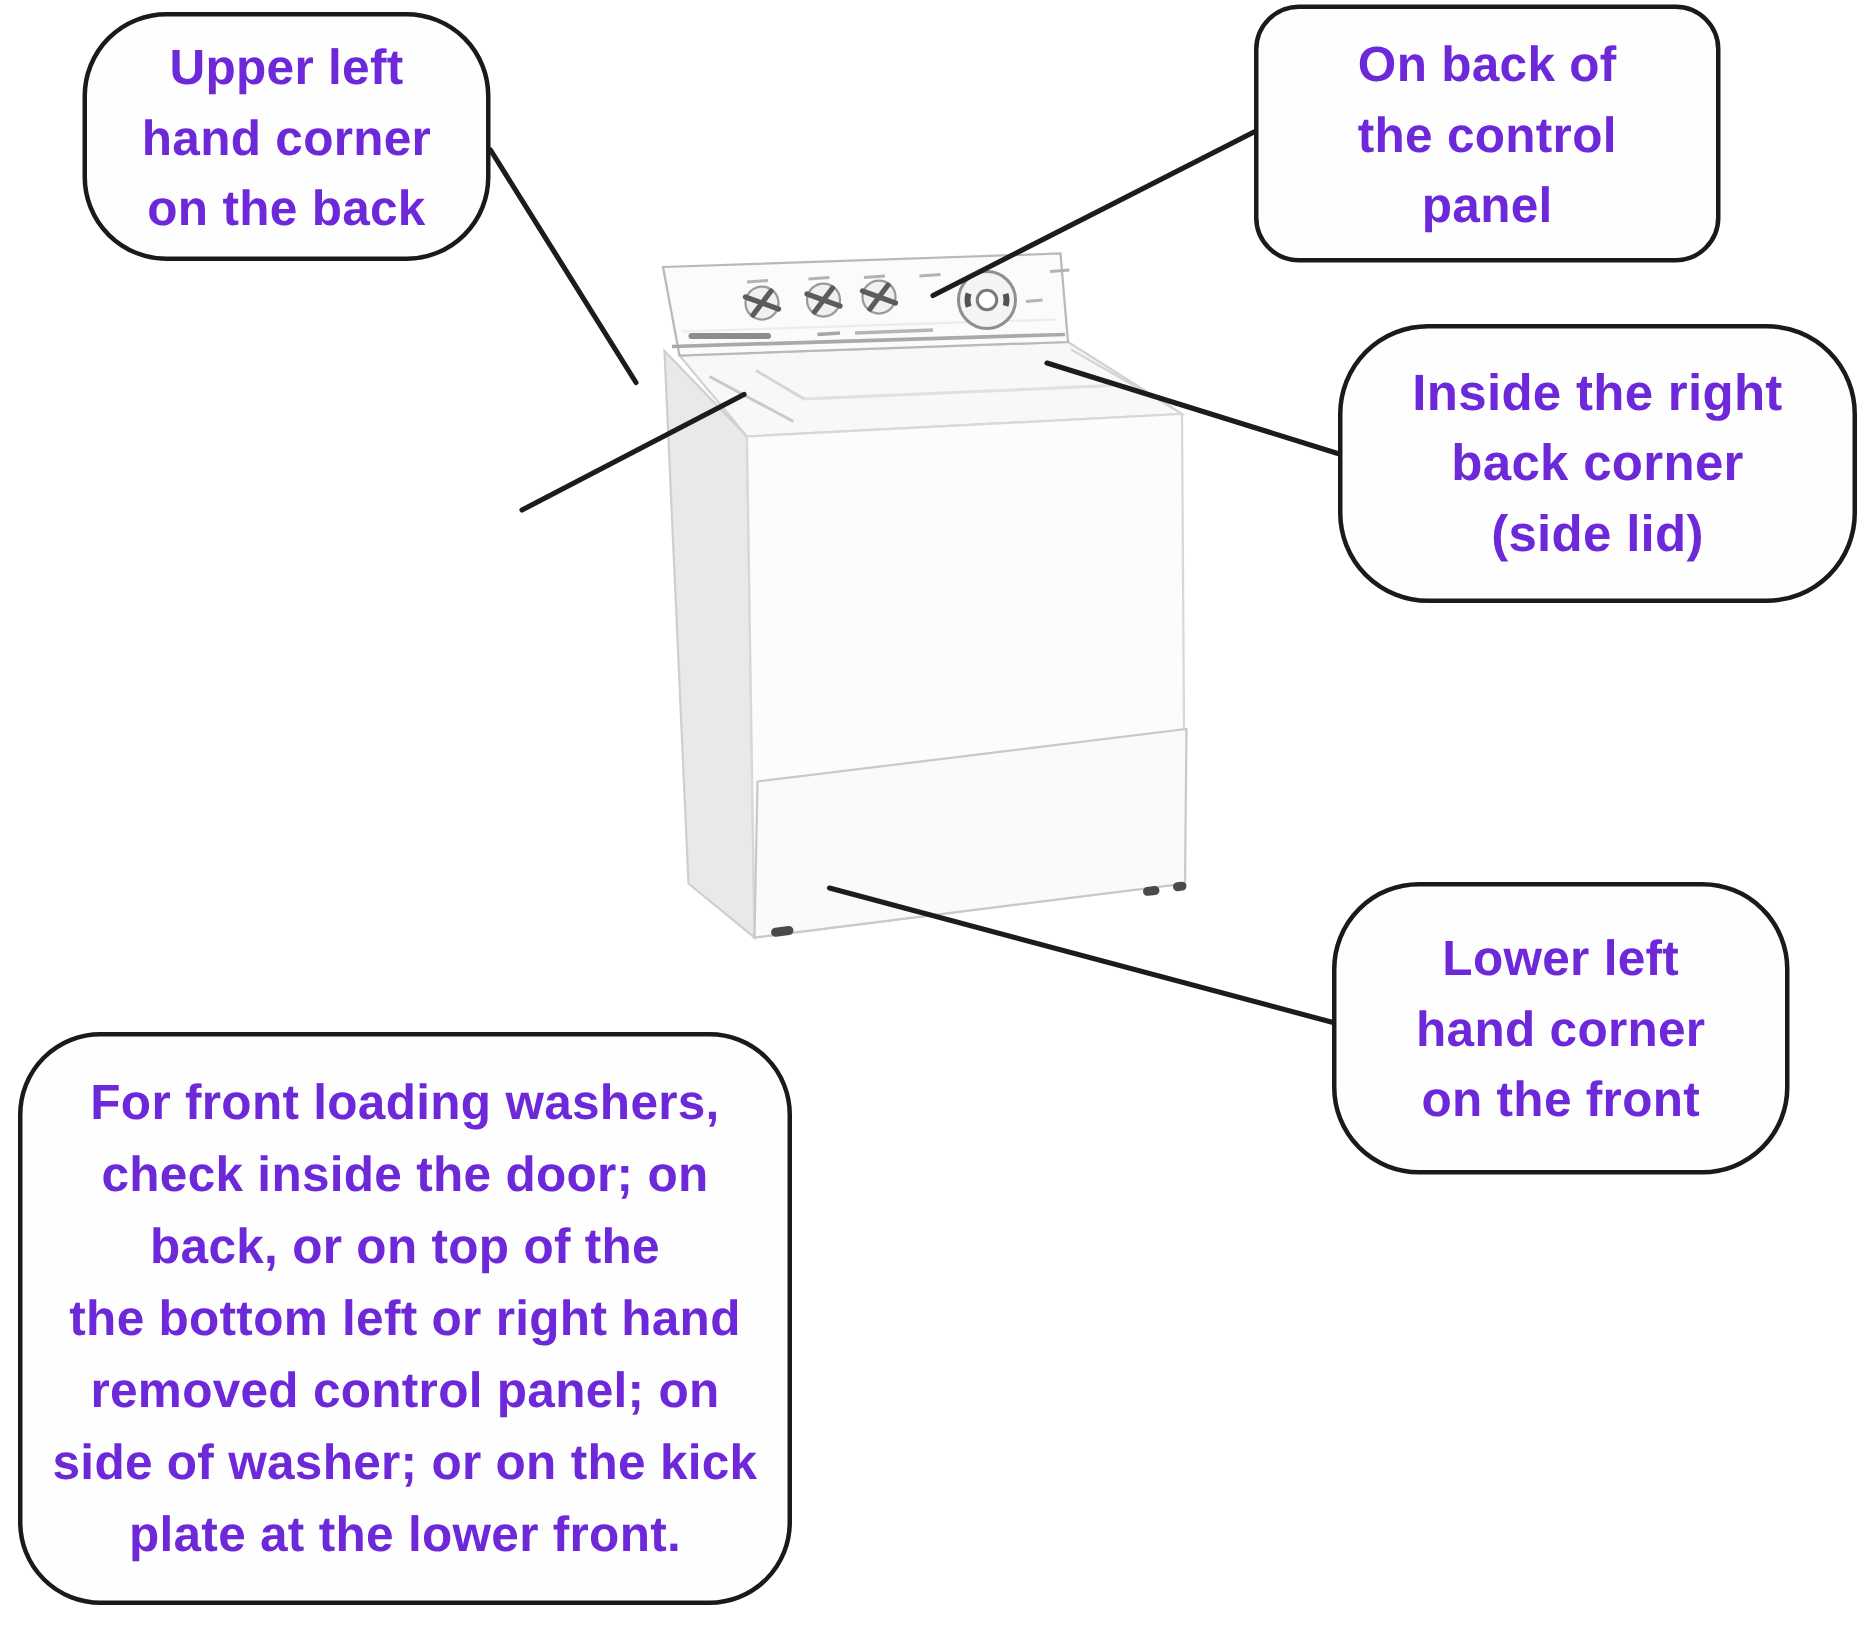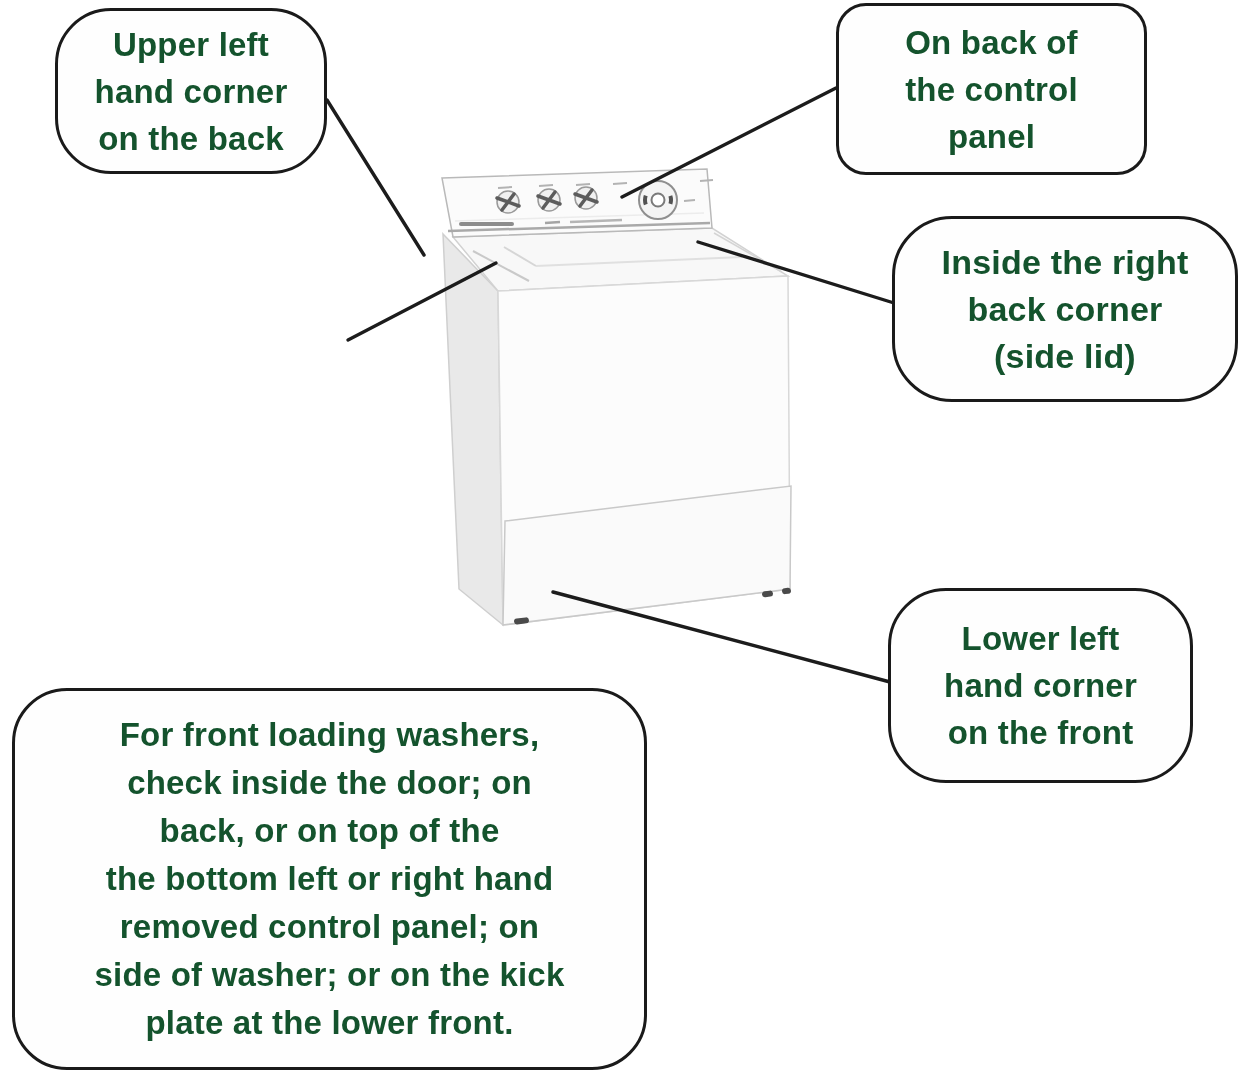--- a/index.html
+++ b/index.html
@@ -12,33 +12,33 @@
   }
   .art{position:absolute;left:0;top:0;width:1245px;height:1083px;}
   .bubble{
     position:absolute;
     box-sizing:border-box;
     background:#fefefe;
     border:3px solid #1a1a1a;
     display:flex;flex-direction:column;
     justify-content:center;align-items:center;
     text-align:center;
-    color:#14532d;
+    color:#6d28d9;
     font-weight:bold;
     font-size:33px;
     line-height:47px;
     letter-spacing:0.2px;
   }
   .bubble .ln{white-space:nowrap;}
   .b1{left:55px;top:8px;width:272px;height:166px;border-radius:56px;}
   .b2{left:836px;top:3px;width:311px;height:172px;border-radius:30px;}
   .b3{left:30px;top:298px;width:318px;height:92px;border-radius:46px;font-size:34px;}
   .b4{left:892px;top:216px;width:346px;height:186px;border-radius:60px;font-size:34px;}
   .b5{left:888px;top:588px;width:305px;height:195px;border-radius:58px;}
-  .b6{left:12px;top:688px;width:635px;height:382px;border-radius:55px;line-height:48px;}
+  .b6{left:12px;top:688px;width:516px;height:382px;border-radius:55px;line-height:48px;}
 </style>
 </head>
 <body>
 
 <div class="stage">
 
   <svg class="art" viewBox="0 0 1245 1083" aria-hidden="true">
 
     <polygon points="443,234 498,291 503,625 459,589" fill="#e9e9e9" stroke="#cfcfcf" stroke-width="1.5"></polygon>
 

